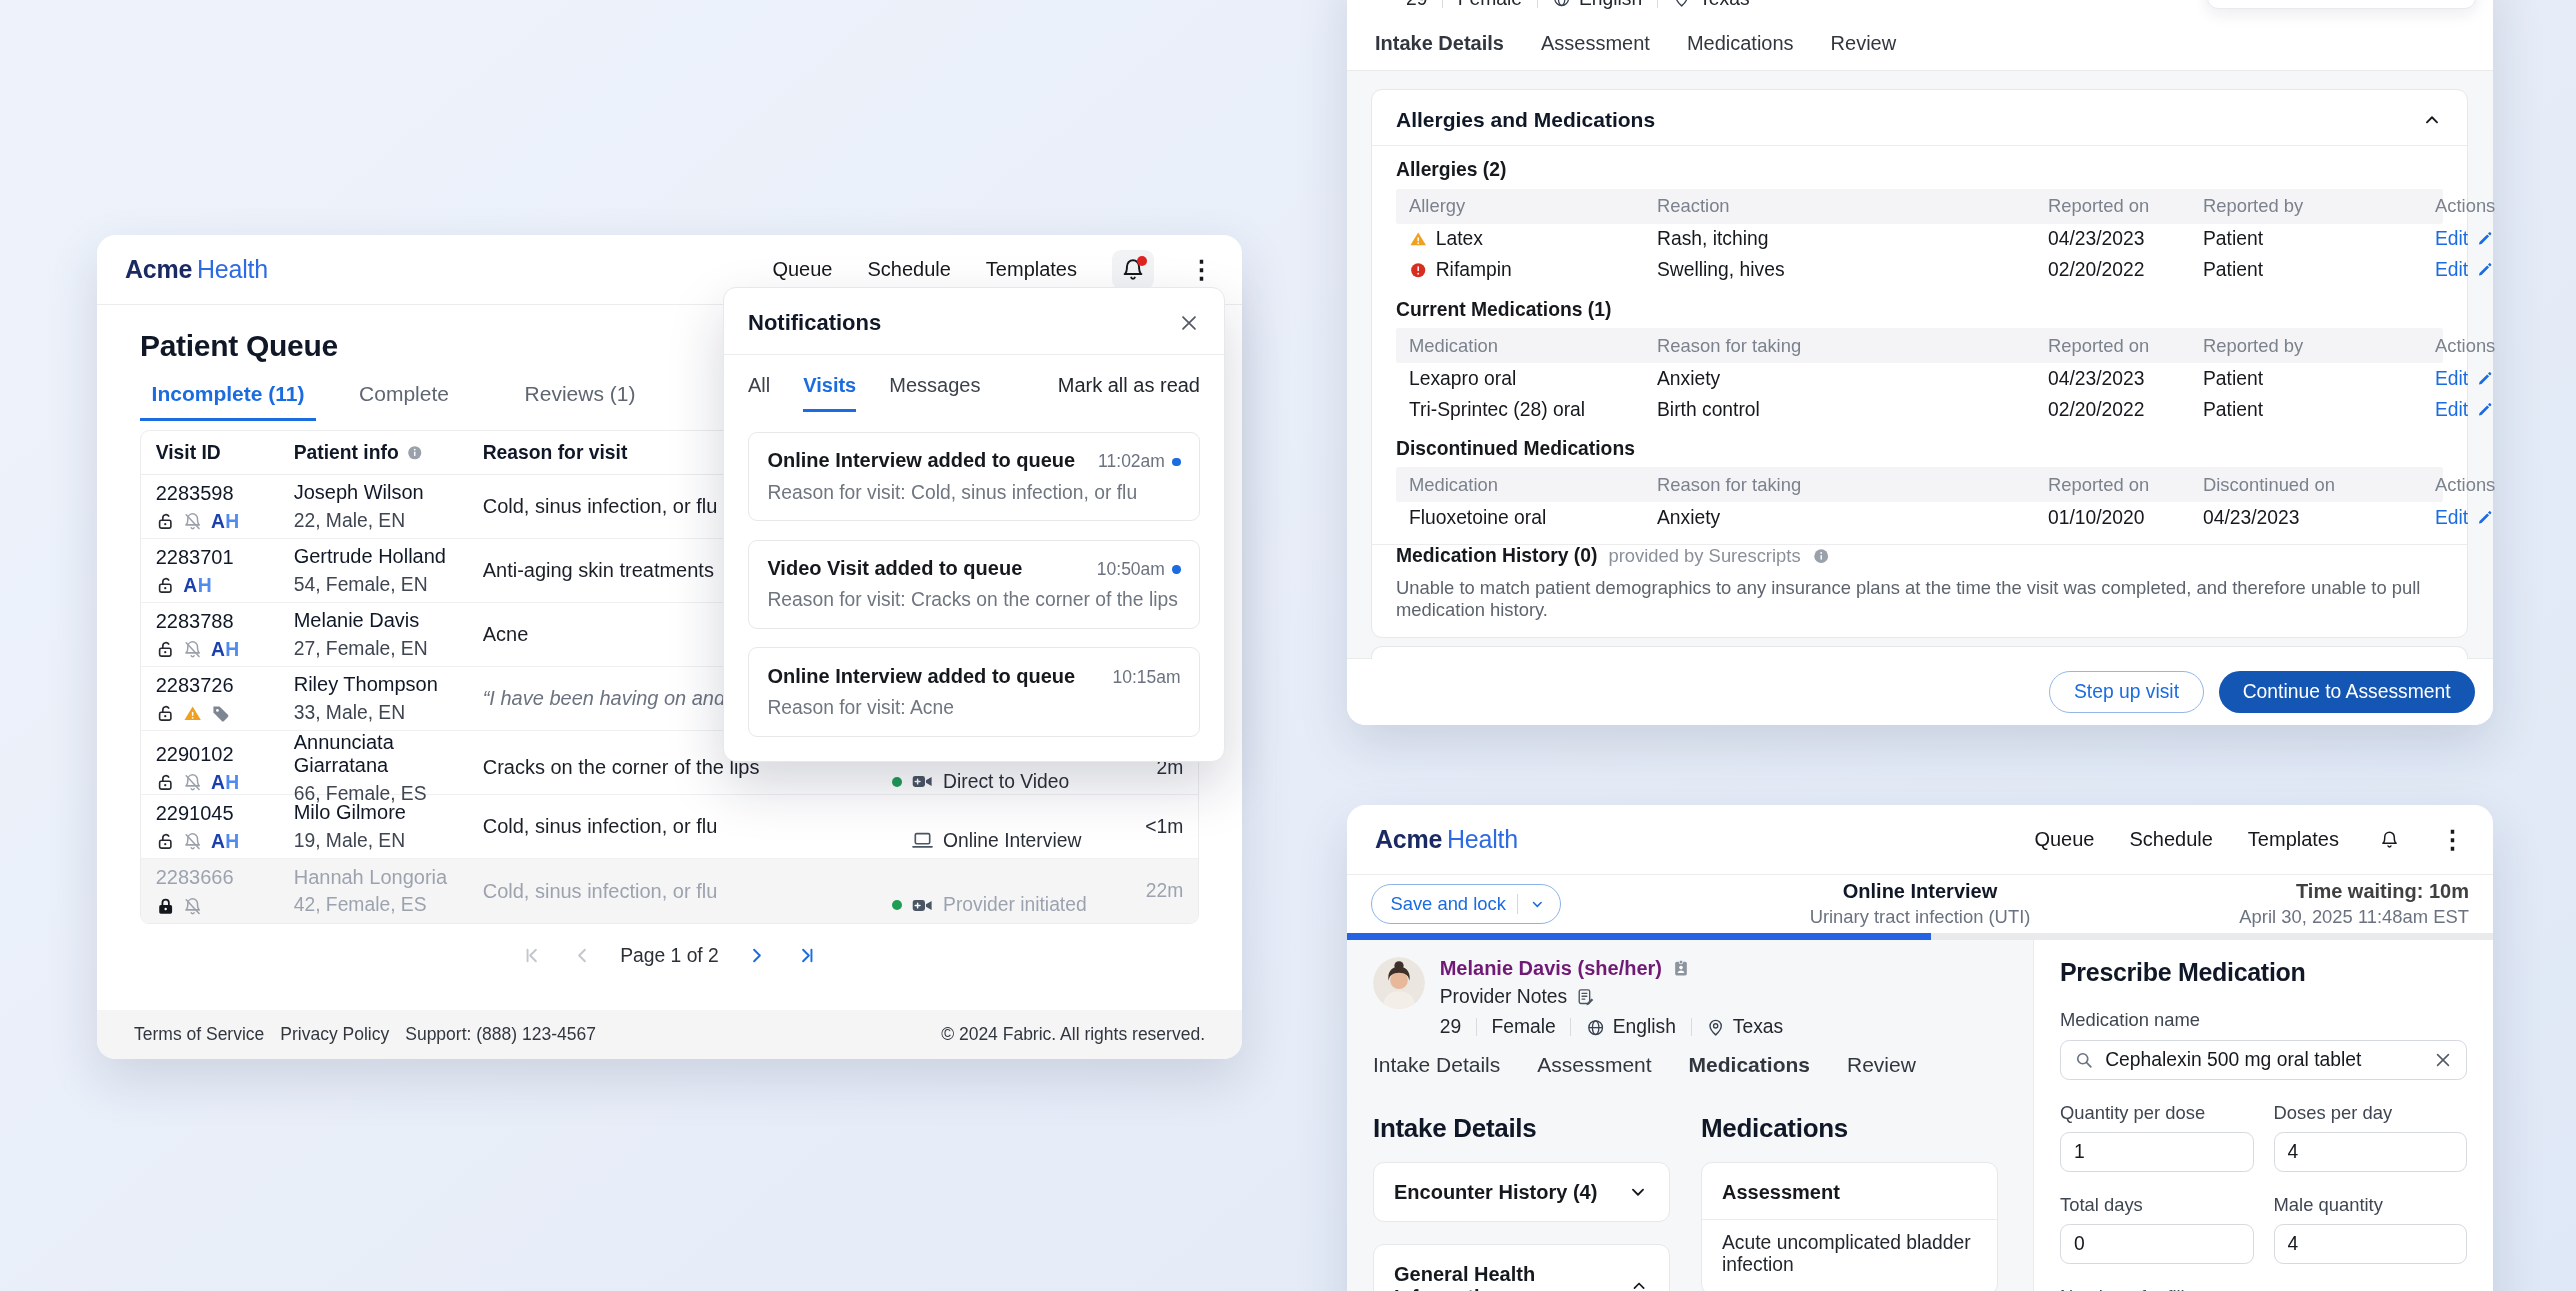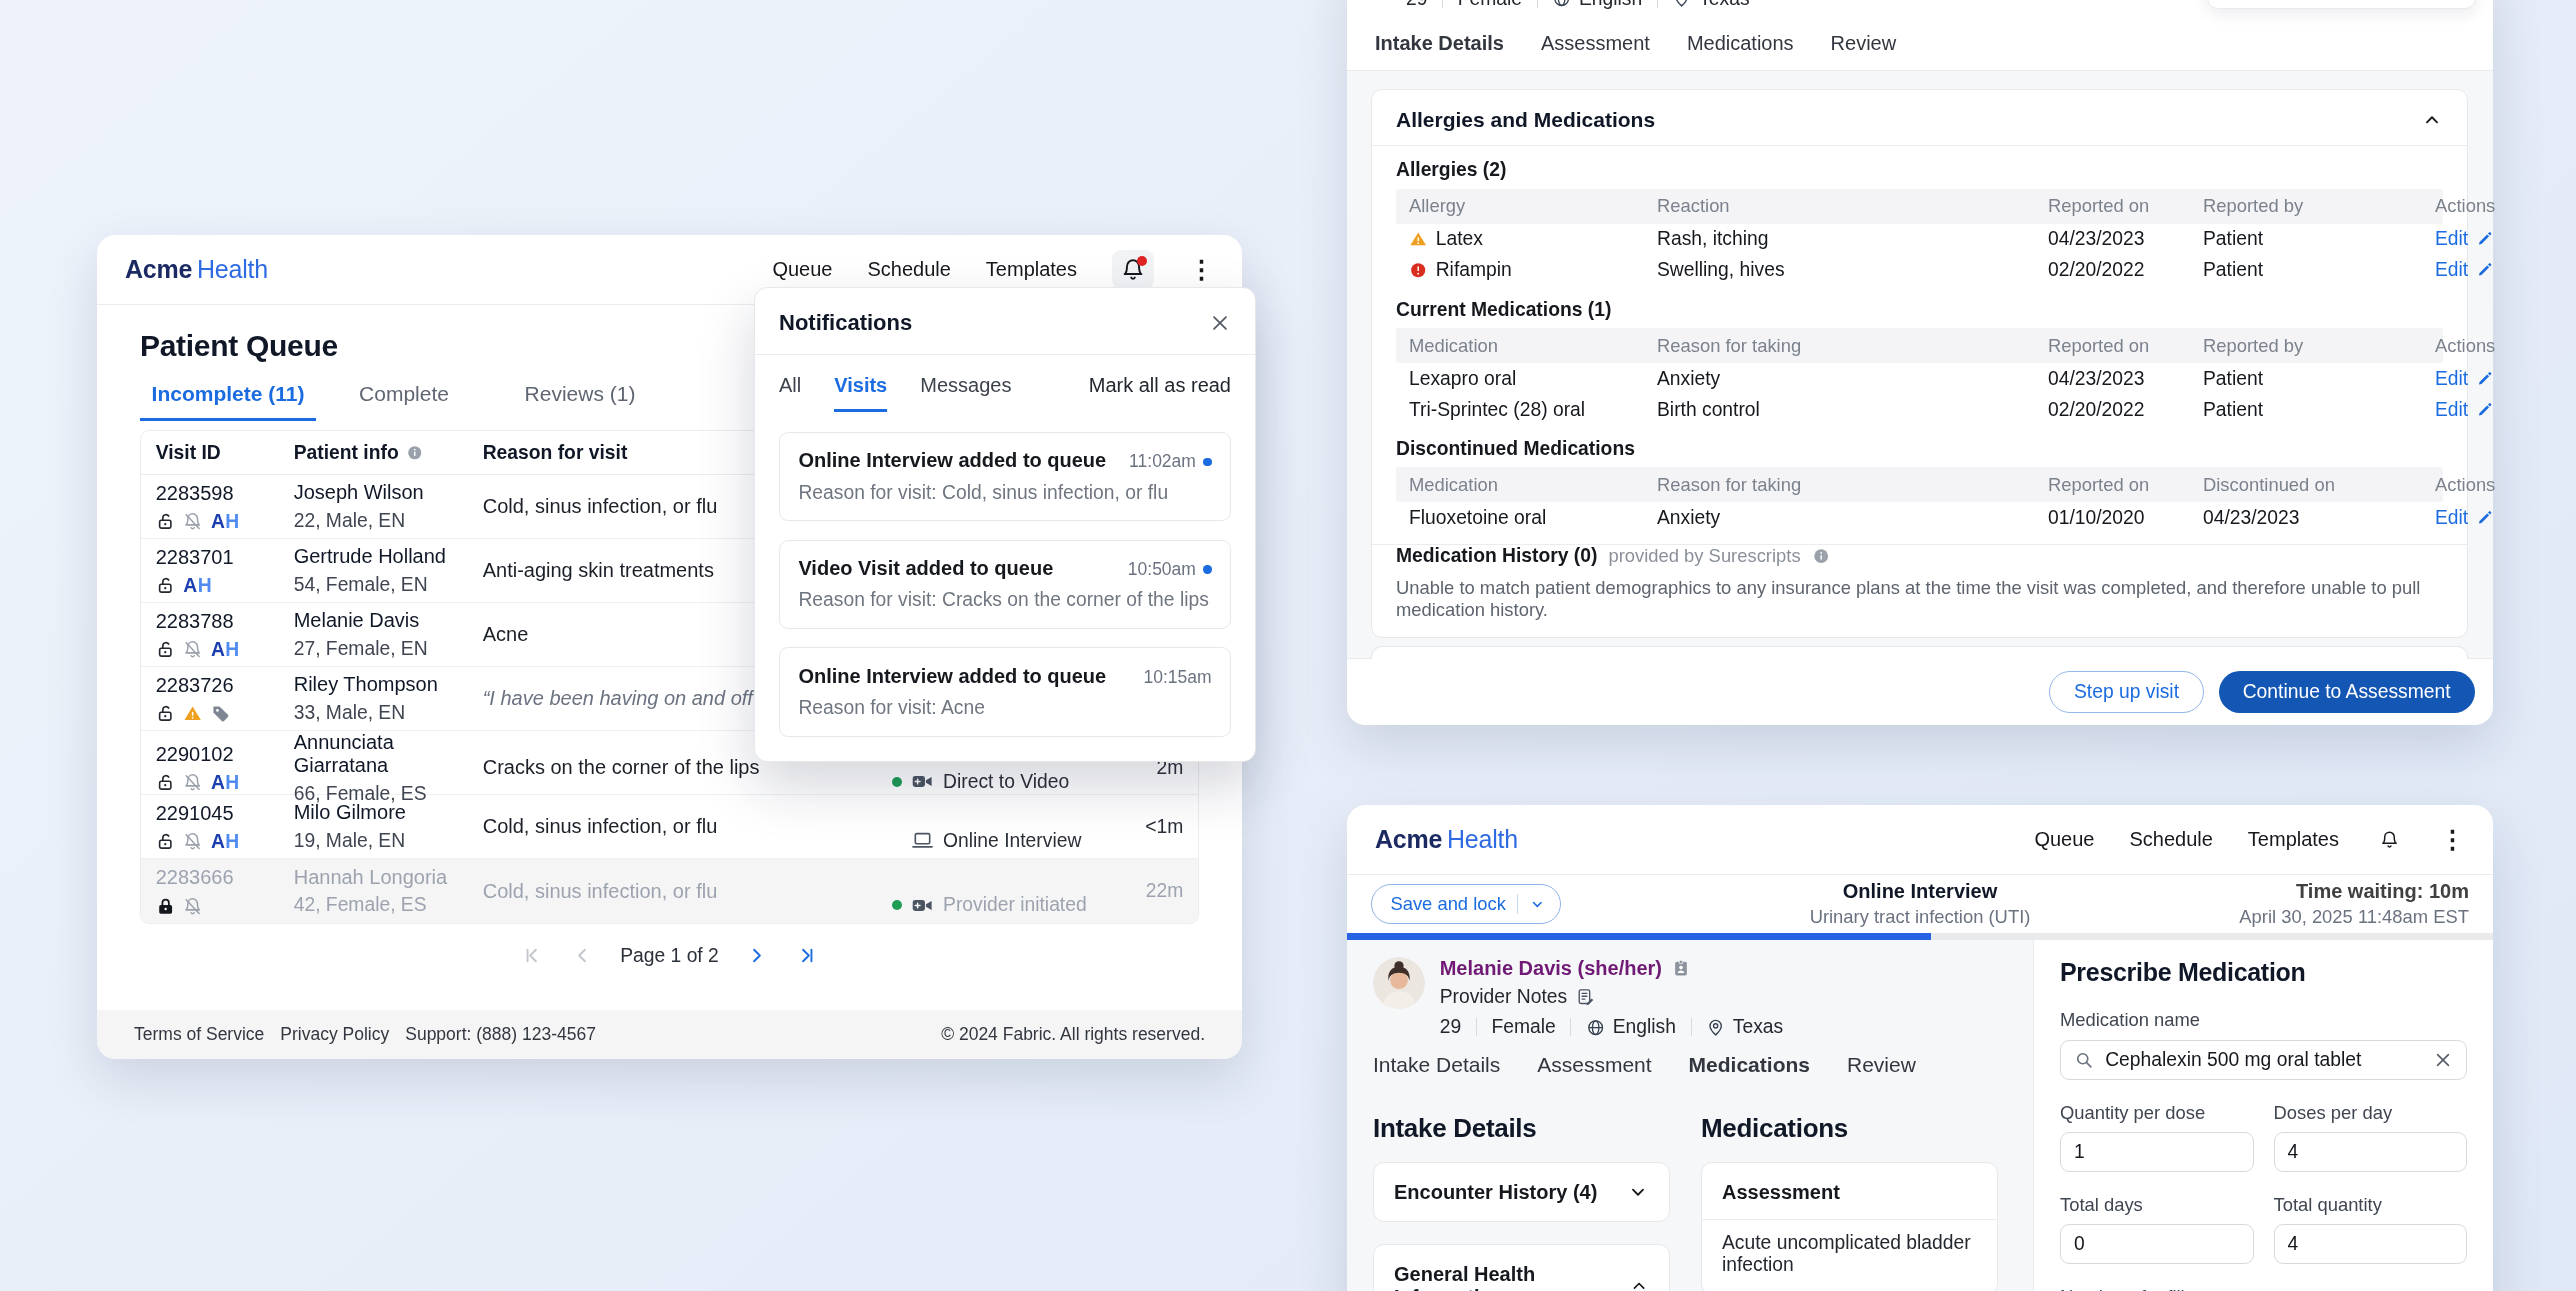--- a/index.html
+++ b/index.html
@@ -64,21 +64,21 @@
   .prow.dim .vid,.prow.dim .pname,.prow.dim .pdemo,.prow.dim .c-reason,.prow.dim .c-type,.prow.dim .c-wait{color:#9ca3af;}
   .pagination{display:flex;align-items:center;justify-content:center;gap:26px;margin-top:20px;font-size:19.3px;color:#2a2f38;}
   .pg{border:none;background:none;width:23px;height:23px;padding:0;display:flex;cursor:pointer;}
   .pg.dis{color:#c3c7cd;}
   .pg.act{color:#1a6ce0;}
   .w1foot{position:absolute;left:0;right:0;bottom:0;height:49px;background:#f5f5f6;border-radius:0 0 18.4px 18.4px;display:flex;align-items:center;justify-content:space-between;padding:0 37px;font-size:17.5px;color:#32373f;}
   .foot-links{display:flex;gap:16px;}
   .foot-link{cursor:pointer;}
 
   
-  .popup{position:absolute;left:754px;top:287px;width:502px;z-index:60;background:#fff;border:0.9px solid #e7e8ea;border-radius:13px;box-shadow:0 24px 55px rgba(20,30,60,.18);}
+  .popup{position:absolute;left:723px;top:287px;width:502px;z-index:60;background:#fff;border:0.9px solid #e7e8ea;border-radius:13px;box-shadow:0 24px 55px rgba(20,30,60,.18);}
   .pop-head{display:flex;justify-content:space-between;align-items:center;padding:22px 24px 18.4px;border-bottom:0.9px solid #ececee;}
   .pop-head h2{font-size:22px;font-weight:700;margin:0;color:#101828;}
   .pop-close{width:22px;height:22px;color:#555b66;background:none;border:none;padding:0;cursor:pointer;}
   .pop-tabs{display:flex;align-items:flex-start;gap:33px;padding:18.4px 24px 0;}
   .ptab{font-size:20px;color:#3c424c;padding-bottom:12px;border-bottom:3.7px solid transparent;cursor:pointer;}
   .ptab.active{color:#1a6ce0;font-weight:700;border-bottom-color:#1a6ce0;}
   .mark-read{margin-left:auto;font-size:20px;color:#23272e;background:none;border:none;cursor:pointer;padding:0;}
   .pop-cards{display:flex;flex-direction:column;gap:18.4px;padding:20px 24px 24px;}
   .ncard{border:0.9px solid #e7e8ea;border-radius:9.2px;padding:16.6px 18.4px;cursor:pointer;}
   .ncard-top{display:flex;justify-content:space-between;align-items:baseline;gap:11px;}
@@ -888,21 +888,21 @@
         </div>
         <div>
           <label class="rx-label">Doses per day</label>
           <input class="rx-input" value="4" style="">
         </div>
         <div>
           <label class="rx-label">Total days</label>
           <input class="rx-input" value="0" style="">
         </div>
         <div>
-          <label class="rx-label">Total quantity</label>
+          <label class="rx-label">Male quantity</label>
           <input class="rx-input" value="4" style="">
         </div>
       </div>
       <label class="rx-label">Number of refills</label>
 
     </aside>
   </section>
 </div>
 
 

